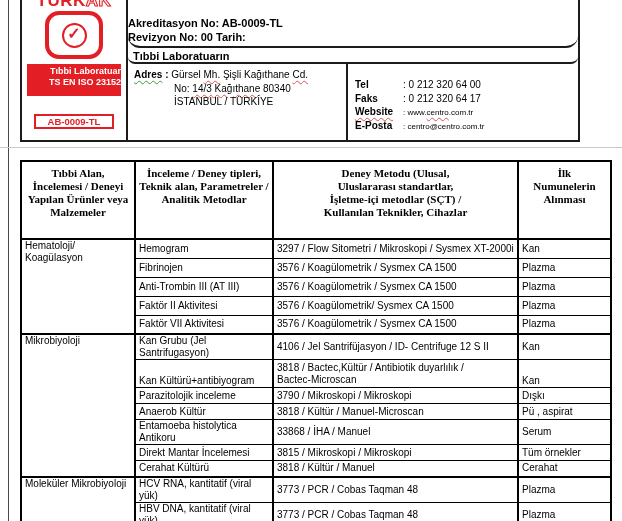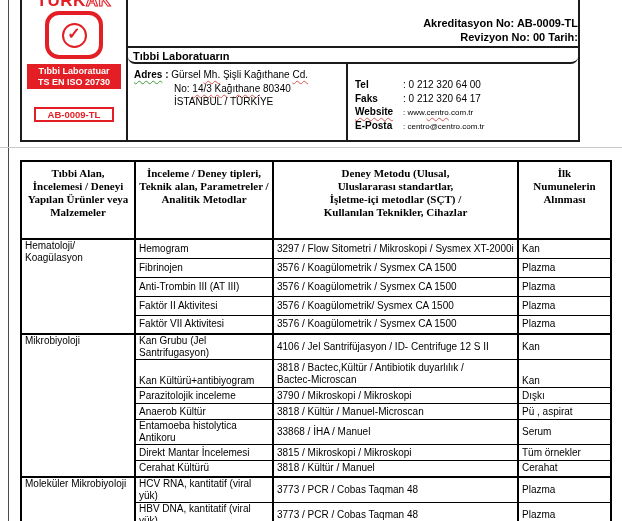--- a/index.html
+++ b/index.html
@@ -16,25 +16,25 @@
   .header-box{
     position:absolute;left:20px;top:-2px;width:560px;height:144px;
     border:2px solid #1b1b1b;box-sizing:border-box;display:flex;background:#fff;
   }
   .logo-cell{width:104px;border-right:2px solid #1b1b1b;overflow:hidden;text-align:center;flex:none;}
   .brand{font-size:17px;font-weight:bold;letter-spacing:.5px;margin-top:-8px;line-height:17px;color:#e31e24;white-space:nowrap;}
   .brand-outline{color:#fff;-webkit-text-stroke:1px #e31e24;text-shadow:0 0 1px #e31e24;}
   .check-box{width:50px;height:40px;border:4px solid #e31e24;border-radius:14px;margin:2px auto 5px;display:flex;align-items:center;justify-content:center;}
   .check-circle{width:25px;height:25px;border:2.5px solid #e31e24;border-radius:50%;display:flex;align-items:center;justify-content:center;box-sizing:border-box;}
   .check-glyph{color:#e31e24;font-size:16px;font-weight:bold;line-height:1;margin-top:-2px;}
-  .scope-box{background:#e31e24;color:#fff;font-weight:bold;font-size:9px;line-height:11px;width:94px;margin:0 auto;padding:2px 0 1px;}
+  .scope-box{background:#e31e24;color:#fff;font-weight:bold;font-size:9px;line-height:11px;width:94px;margin:0 auto;padding:2px 0 8px;text-align:right;}
   .ab-box{width:80px;margin:18px auto 0;border:2px solid #e31e24;color:#e31e24;font-weight:bold;font-size:9.5px;line-height:11px;background:#fff;box-sizing:border-box;}
 
   .header-right{flex:1;display:flex;flex-direction:column;}
-  .akk-block{height:48px;border-bottom:2px solid #1b1b1b;display:flex;flex-direction:column;justify-content:flex-end;align-items:flex-end;font-weight:bold;font-size:11px;line-height:14px;padding-bottom:2px;box-sizing:border-box;}
+  .akk-block{height:48px;border-bottom:2px solid #1b1b1b;display:flex;flex-direction:column;justify-content:flex-end;align-items:flex-start;font-weight:bold;font-size:11px;line-height:14px;padding-bottom:2px;box-sizing:border-box;border-radius:12px;}
   .lab-title-row{height:16px;border-bottom:2px solid #1b1b1b;font-weight:bold;font-size:11px;padding:2px 0 0 5px;box-sizing:border-box;border-radius:7px;}
   .addr-row{flex:1;display:flex;}
   .addr-cell{width:218px;flex:none;padding:4px 2px 0 6px;font-size:10px;line-height:13.5px;box-sizing:border-box;}
   .addr-label{font-weight:bold;}
   .addr-indent{padding-left:40px;}
   .contact-cell{flex:1;border-left:2px solid #1b1b1b;padding:15px 0 0 7px;font-size:10px;}
   .c-row{margin-bottom:2.5px;white-space:nowrap;}
   .c-label{display:inline-block;width:48px;font-weight:bold;}
   .c-small{font-size:8px;}
   .sq-red{text-decoration:underline wavy #d9534f;text-decoration-thickness:1px;text-underline-offset:2px;}
@@ -73,21 +73,21 @@
 
   <div class="logo-cell">
     <div class="brand"><span>TÜRK</span><span class="brand-outline">AK</span></div>
     <div class="check-box">
       <div class="check-circle">
         <span class="check-glyph">✓</span>
       </div>
     </div>
     <div class="scope-box">
       <div>Tıbbi Laboratuar</div>
-      <div>TS EN ISO 20730</div>
+      <div>TS EN ISO 23152</div>
     </div>
     <div class="ab-box">AB-0009-TL</div>
   </div>
 
   <div class="header-right">
     <div class="akk-block">
       <div>Akreditasyon No: AB-0009-TL</div>
       <div>Revizyon No: 00 Tarih:</div>
     </div>
     <div class="lab-title-row">Tıbbi Laboratuarın</div>

